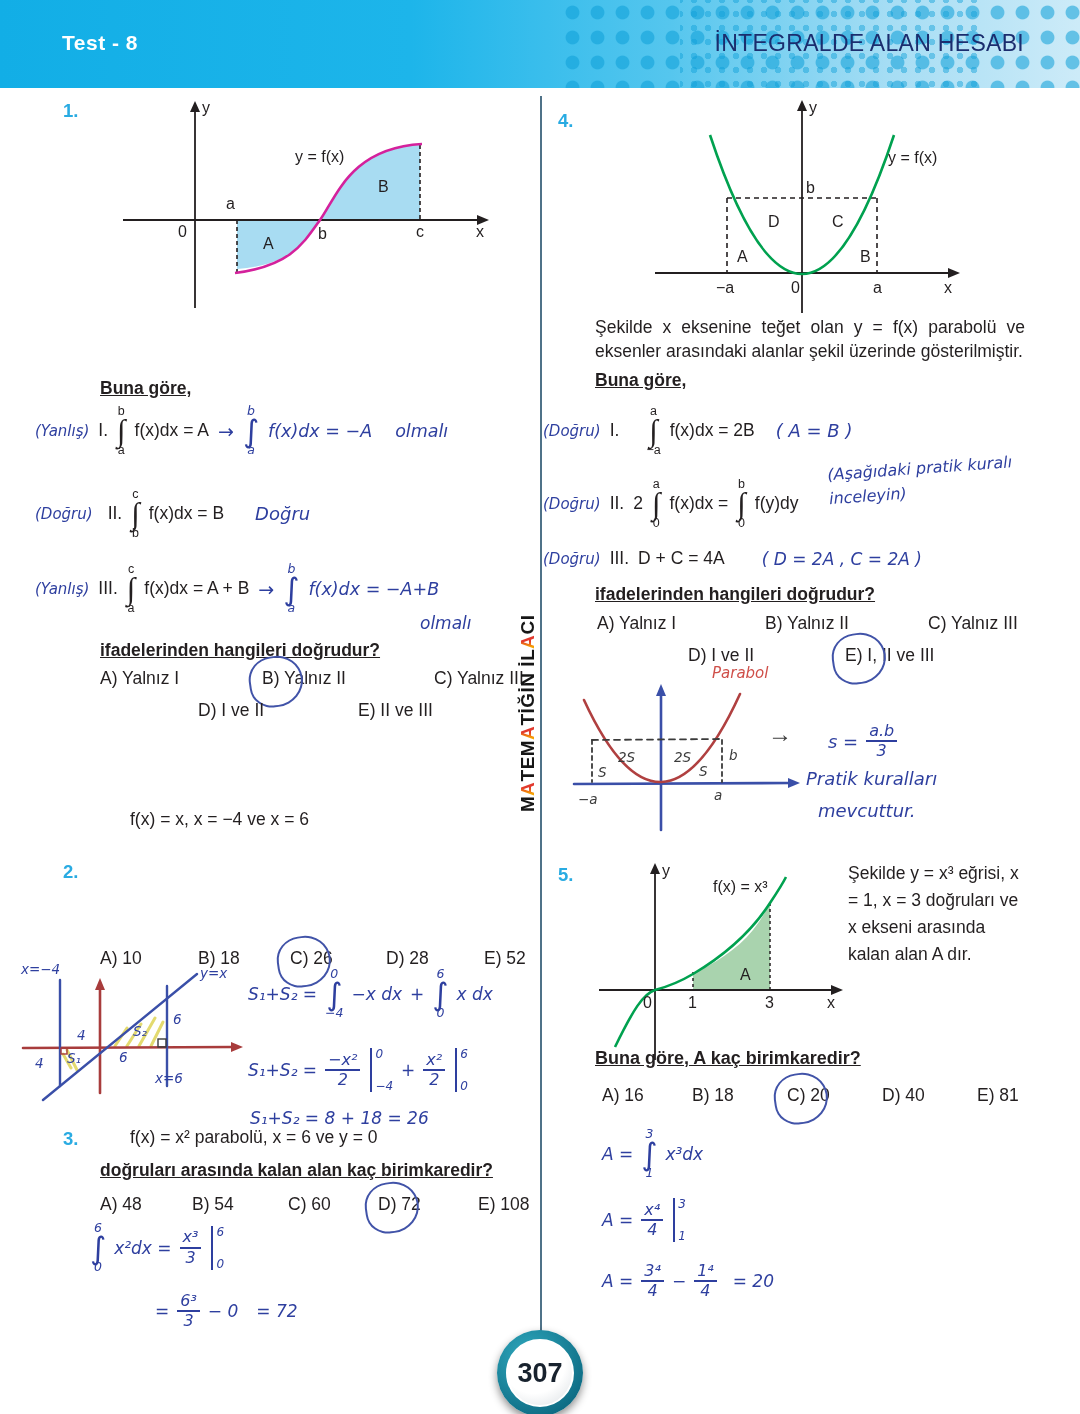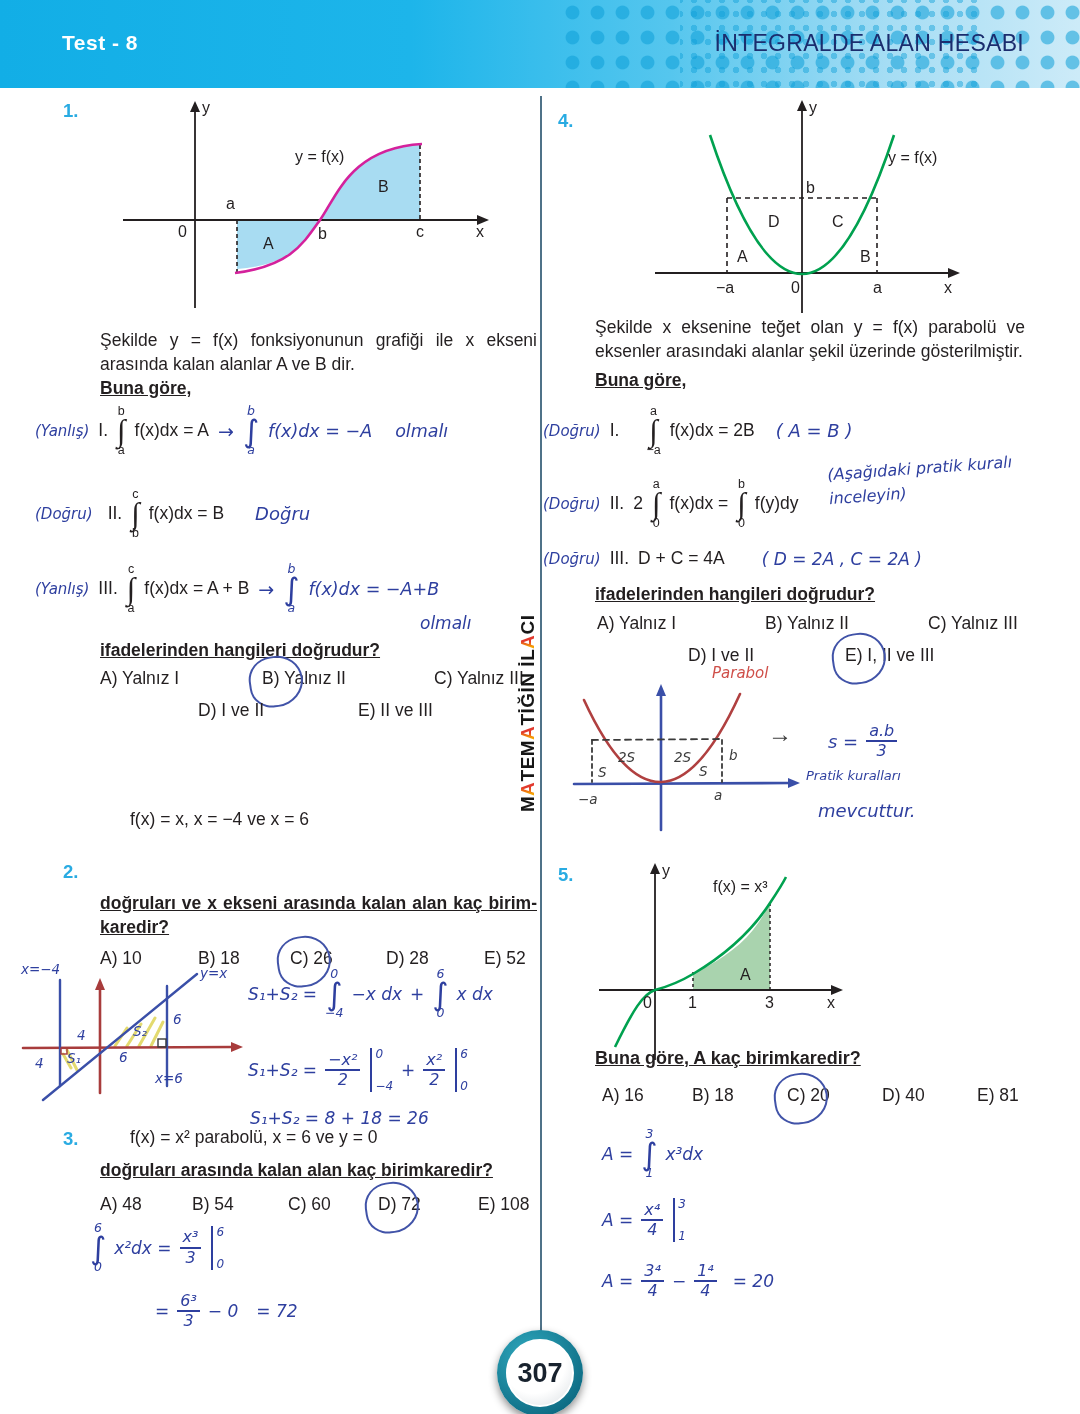--- a/index.html
+++ b/index.html
@@ -96,21 +96,20 @@
     <text x="381" y="141">x</text>
     <text x="83" y="141">0</text>
     <text x="131" y="113">a</text>
     <text x="223" y="143">b</text>
     <text x="321" y="141">c</text>
     <text x="168" y="153">A</text>
     <text x="283" y="96">B</text>
     <text x="200" y="66">y = f(x)</text>
   </svg>
 
-  <div class="abs qp" style="left:100px;top:328px;width:437px;">Şekilde y = f(x) fonksiyonunun grafiği ile x ekseni arasında kalan alanlar A ve B dir.</div>
   <div class="abs bold" style="left:100px;top:378px;font-size:17.5px;">Buna göre,</div>
 
   <div class="abs st" style="left:35px;top:405px;">
     <span class="hw ann">(Yanlış)</span>
     <span>I.</span>
     <span class="int">
         <span class="lim">b</span>
         <span class="sign">∫</span>
         <span class="lim">a</span>
       </span>
@@ -159,21 +158,20 @@
   <div class="abs bold" style="left:100px;top:640px;font-size:17.5px;">ifadelerinden hangileri doğrudur?</div>
 
   <span class="opt" style="left:100px;top:668px;">A) Yalnız I</span>
   <span class="opt circled" style="left:262px;top:668px;">B) Yalnız II</span>
   <span class="opt" style="left:434px;top:668px;">C) Yalnız III</span>
   <span class="opt" style="left:198px;top:700px;">D) I ve II</span>
   <span class="opt" style="left:358px;top:700px;">E) II ve III</span>
 
   <div class="abs qnum" style="left:63px;top:861px;">2.</div>
   <div class="abs" style="left:130px;top:809px;font-size:17.5px;">f(x) = x,   x = −4   ve   x = 6</div>
-  <div class="abs qp bold" style="left:100px;top:891px;width:437px;">doğruları ve x ekseni arasında kalan alan kaç birim-karedir?</div>
 
   <span class="opt" style="left:100px;top:948px;">A) 10</span>
   <span class="opt" style="left:198px;top:948px;">B) 18</span>
   <span class="opt circled" style="left:290px;top:948px;">C) 26</span>
   <span class="opt" style="left:386px;top:948px;">D) 28</span>
   <span class="opt" style="left:484px;top:948px;">E) 52</span>
 
   <svg class="abs" style="left:15px;top:958px;" width="235" height="155" viewBox="0 0 235 155">
     <g stroke-linecap="round">
       <line x1="100" y1="88" x2="112" y2="70" stroke="#e3da6f" stroke-width="3"></line>
@@ -372,21 +370,21 @@
   </svg>
 
   <span class="abs" style="left:768px;top:720px;font-size:24px;color:#3b3b3b;">→</span>
   <div class="abs hw hwrow" style="left:828px;top:722px;font-size:18px;">
     <span>s =</span>
     <span class="frac">
         <span class="n">a.b</span>
         <span>3</span>
       </span>
   </div>
-  <div class="abs hw" style="left:806px;top:768px;font-size:13px;">Pratik kuralları</div>
+  <div class="abs hw" style="left:806px;top:768px;font-size:18px;">Pratik kuralları</div>
   <div class="abs hw" style="left:818px;top:800px;font-size:18px;">mevcuttur.</div>
 
   <div class="brand">
     <span>M</span><span class="ba">A</span><span>TEM</span><span class="ba">A</span><span>TİĞİN İL</span><span class="ba">A</span><span>CI</span>
   </div>
 
   <div class="abs qnum" style="left:558px;top:864px;">5.</div>
 
   <svg class="abs" style="left:585px;top:858px;" width="270" height="210" viewBox="0 0 270 210">
     <path d="M 108 132 L 108 116 C 128 106, 152 92, 168 72 C 176 62, 181 53, 185 45 L 185 132 Z" fill="#a9d3ae"></path>
@@ -399,20 +397,21 @@
     <path d="M 30 189 C 48 152, 58 136, 70 132 C 85 128, 98 122, 108 116 C 135 100, 165 76, 185 45 C 191 36, 197 27, 201 19" fill="none" stroke="#00a14f" stroke-width="2.6"></path>
     <text x="77" y="18">y</text>
     <text x="128" y="34">f(x) = x³</text>
     <text x="155" y="122">A</text>
     <text x="58" y="150">0</text>
     <text x="103" y="150">1</text>
     <text x="180" y="150">3</text>
     <text x="242" y="150">x</text>
   </svg>
 
+  <div class="abs qp" style="left:848px;top:860px;width:182px;text-align:left;line-height:1.55;">Şekilde y = x³ eğrisi, x = 1, x = 3 doğruları ve x ekseni arasında kalan alan A dır.</div>
   <div class="abs bold" style="left:595px;top:1048px;font-size:18px;">Buna göre, A kaç birimkaredir?</div>
 
   <span class="opt" style="left:602px;top:1085px;">A) 16</span>
   <span class="opt" style="left:692px;top:1085px;">B) 18</span>
   <span class="opt circled" style="left:787px;top:1085px;">C) 20</span>
   <span class="opt" style="left:882px;top:1085px;">D) 40</span>
   <span class="opt" style="left:977px;top:1085px;">E) 81</span>
 
   <div class="abs hw hwrow" style="left:602px;top:1128px;">
     <span>A =</span>

